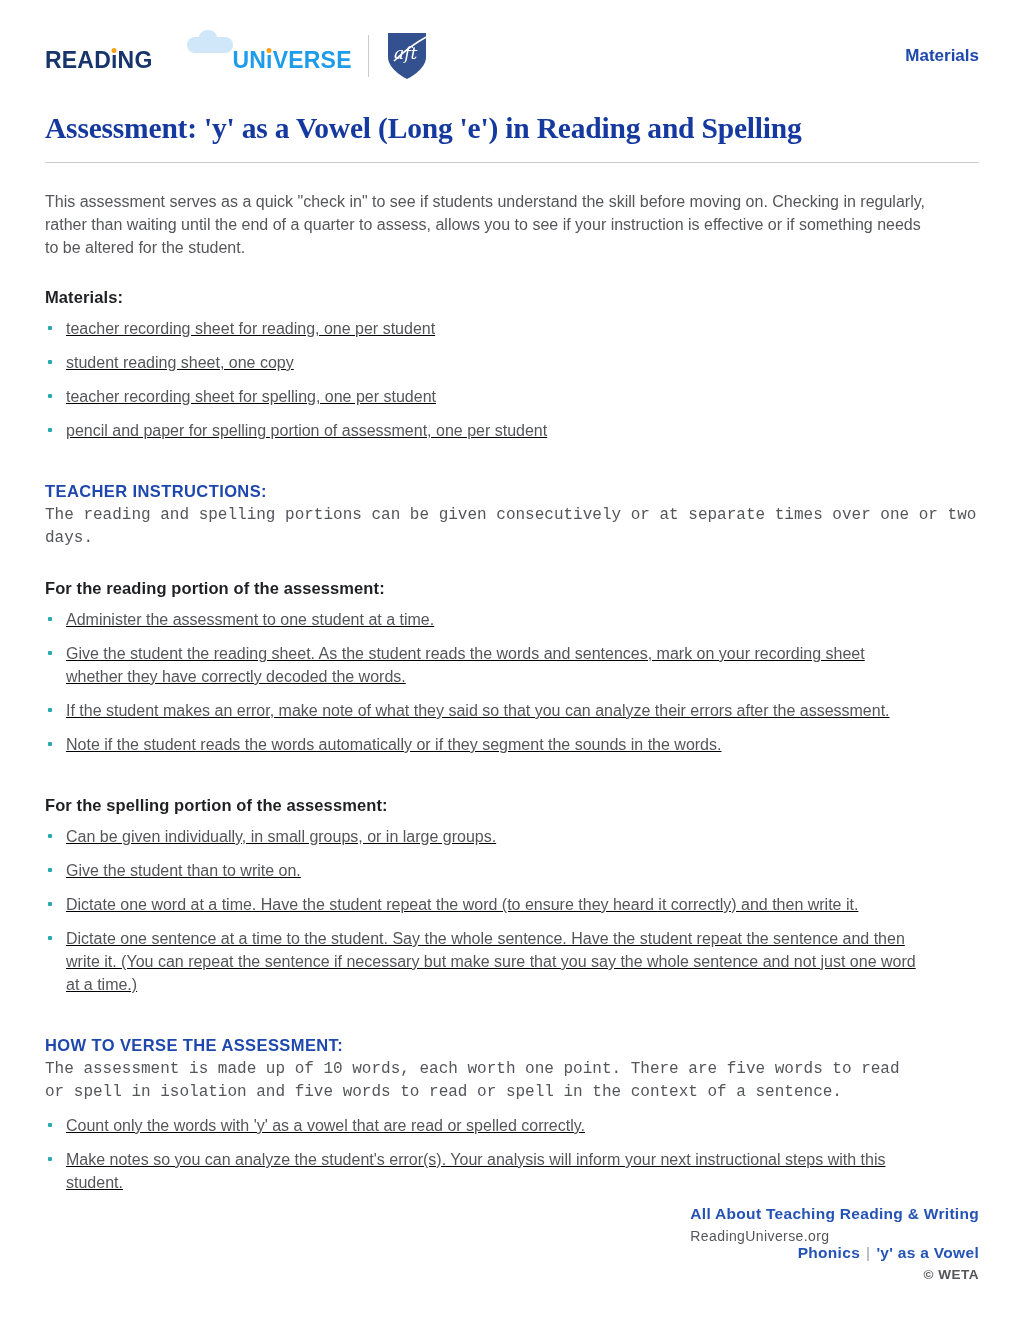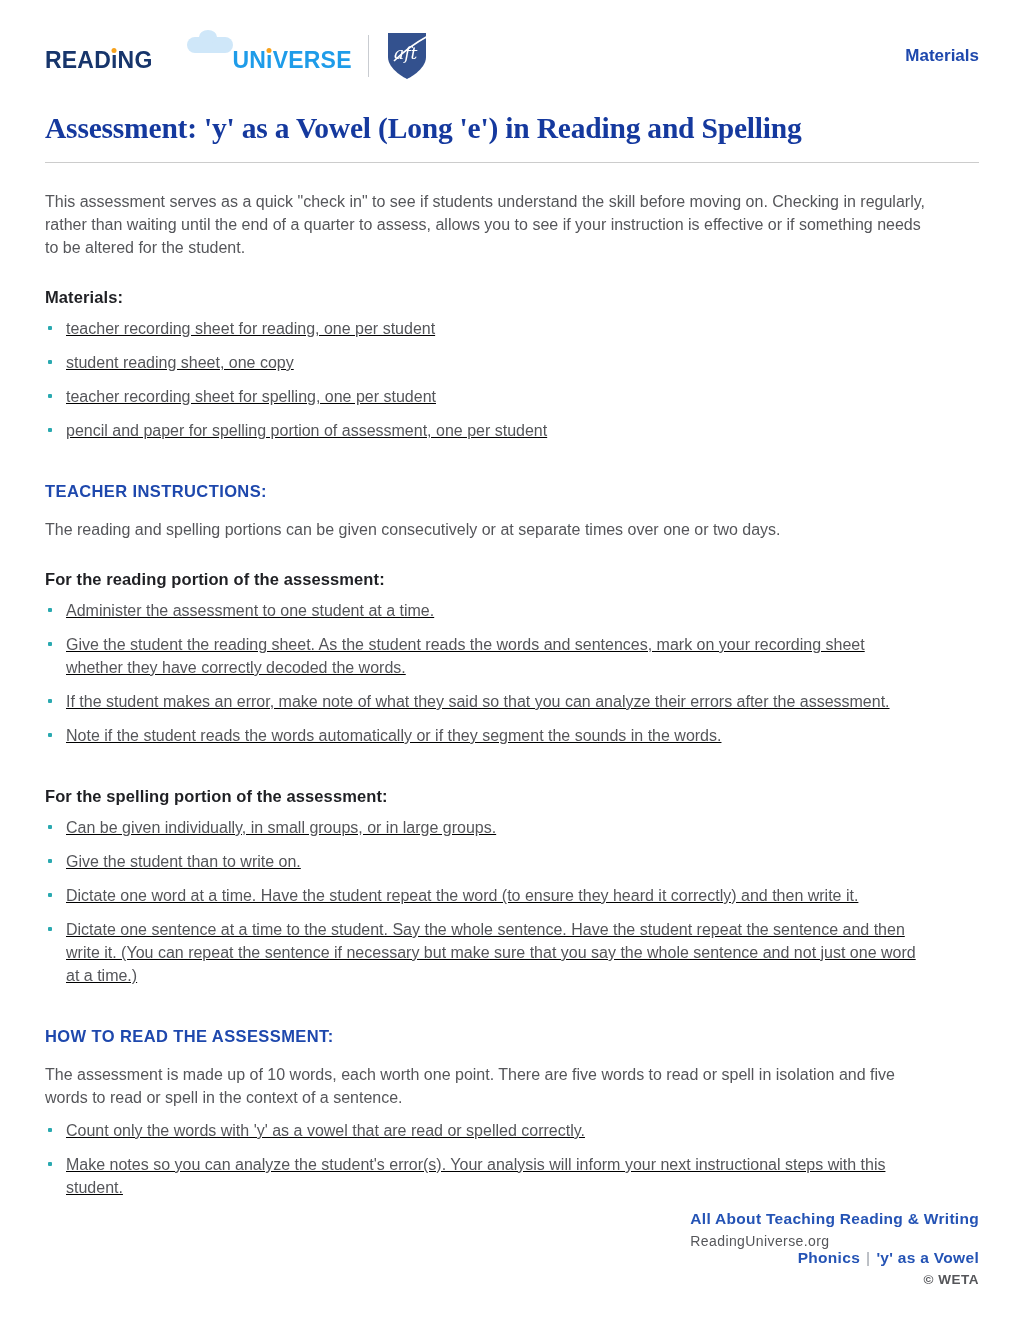--- a/index.html
+++ b/index.html
@@ -64,21 +64,21 @@
   .intro { margin-top: 27px; max-width: 880px; }
 
   .dark-subhead {
     color: #1f2024; font-size: 16.5px; font-weight: bold; letter-spacing: 0.1px;
   }
   .blue-head {
     color: #1e48ad; font-size: 16.5px; font-weight: bold; letter-spacing: 0.4px;
   }
 
   .mt-section { margin-top: 29px; }
-  .mt-head-gap { margin-top: 17px; }
+  .mt-head-gap { margin-top: 3px; font-family: Liberation Mono, monospace; }
 
   ul.bullets { list-style: none; margin-top: 10px; max-width: 872px; text-decoration: underline; }
   ul.bullets li {
     position: relative; padding-left: 21px; margin-bottom: 11px;
     color: #55565a; font-size: 16px; line-height: 23px;
   }
   ul.bullets li::before {
     content: ""; position: absolute; left: 3px; top: 9px;
     width: 4px; height: 4px; border-radius: 1px; background: #2aa9b0;
   }
@@ -159,21 +159,21 @@
     <div class="dark-subhead">For the spelling portion of the assessment:</div>
     <ul class="bullets">
       <li>Can be given individually, in small groups, or in large groups.</li>
       <li>Give the student than to write on.</li>
       <li>Dictate one word at a time. Have the student repeat the word (to ensure they heard it correctly) and then write it.</li>
       <li>Dictate one sentence at a time to the student. Say the whole sentence. Have the student repeat the sentence and then write it. (You can repeat the sentence if necessary but make sure that you say the whole sentence and not just one word at a time.)</li>
     </ul>
   </div>
 
   <div class="mt-section">
-    <div class="blue-head">HOW TO READ THE ASSESSMENT:</div>
+    <div class="blue-head">HOW TO VERSE THE ASSESSMENT:</div>
     <p class="body-text mt-head-gap" style="max-width:880px">The assessment is made up of 10 words, each worth one point. There are five words to read or spell in isolation and five words to read or spell in the context of a sentence.</p>
     <ul class="bullets">
       <li>Count only the words with 'y' as a vowel that are read or spelled correctly.</li>
       <li>Make notes so you can analyze the student's error(s). Your analysis will inform your next instructional steps with this student.</li>
     </ul>
   </div>
 
   <div class="spacer"></div>
 
   <div class="footer">

